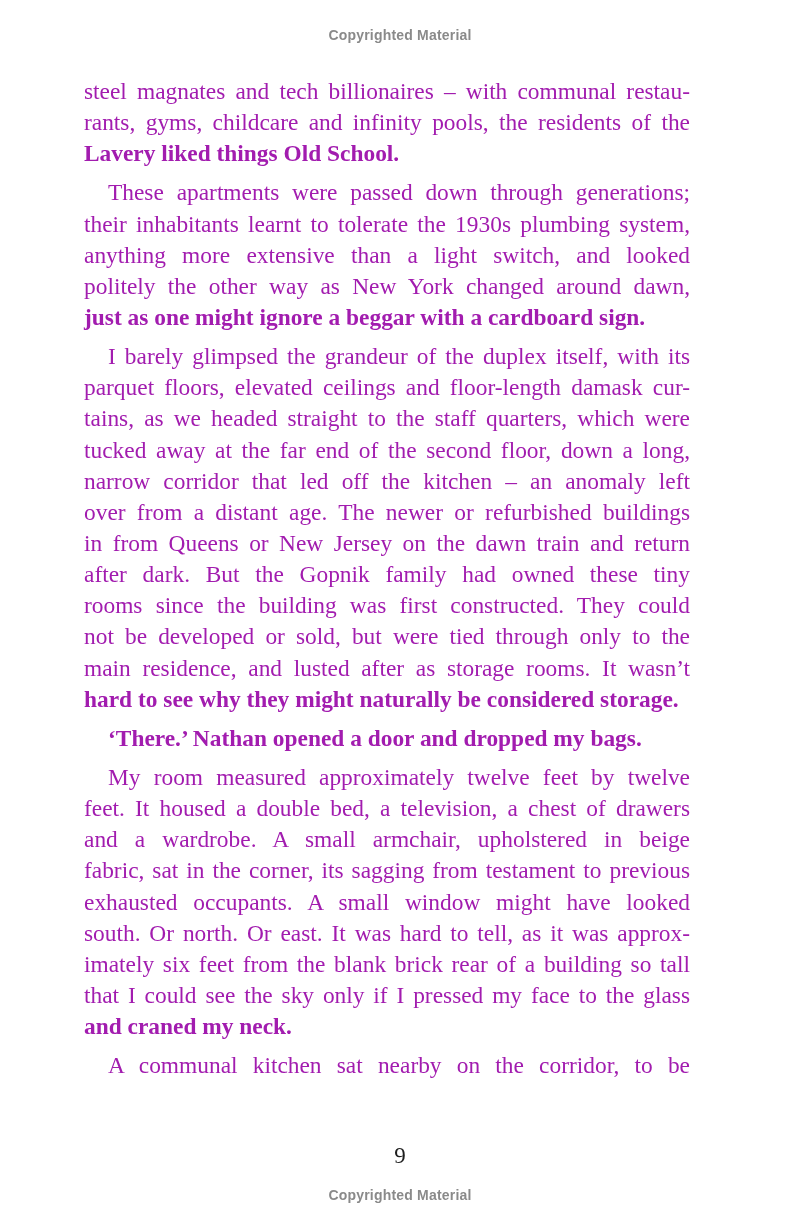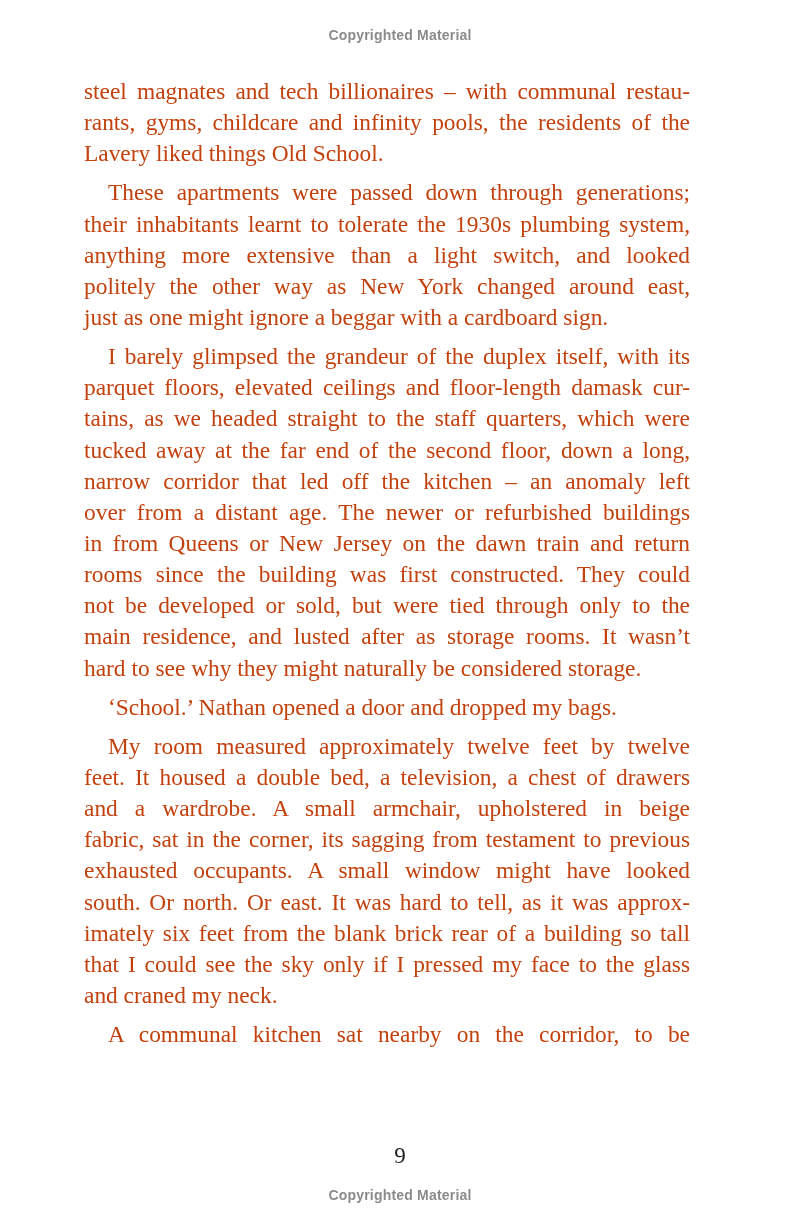--- a/index.html
+++ b/index.html
@@ -7,28 +7,28 @@
     .watermark {
       position: absolute; left: 0; width: 800px; text-align: center;
       font-family: "Liberation Sans", sans-serif; font-weight: bold;
       font-size: 14px; color: #8a8a8a; letter-spacing: 0.2px;
     }
     .wm-top { top: 27px; }
     .wm-bottom { top: 1187px; }
     .page-body {
       position: absolute; left: 84px; top: 76px; width: 606px;
       font-family: "Liberation Serif", serif; font-size: 23.4px;
-      color: #c2410c;
+      color: #a21caf;
     }
     .line {
       height: 31.15px; line-height: 31.15px; white-space: nowrap;
       text-align: justify; text-align-last: justify; display: block;
       overflow: visible;
     }
-    .line.last { text-align-last: left; }
+    .line.last { text-align-last: left; font-weight: bold; }
     .line.indent { padding-left: 24px; margin-top: 8px; }
     .page-number {
       position: absolute; left: 0; width: 800px; top: 1143px; text-align: center;
       font-family: "Liberation Serif", serif; font-size: 23px; color: #1e1e1e;
     }
   </style>
 </head>
 <body>
 
 <div class="watermark wm-top">Copyrighted Material</div>
@@ -36,38 +36,39 @@
 <div class="page-body" id="page-body">
     <div>
       <span class="line">steel magnates and tech billionaires – with communal restau-</span>
       <span class="line">rants, gyms, childcare and infinity pools, the residents of the</span>
       <span class="line last">Lavery liked things Old School.</span>
     </div>
     <div>
       <span class="line indent">These apartments were passed down through generations;</span>
       <span class="line">their inhabitants learnt to tolerate the 1930s plumbing system,</span>
       <span class="line">anything more extensive than a light switch, and looked</span>
-      <span class="line">politely the other way as New York changed around east,</span>
+      <span class="line">politely the other way as New York changed around dawn,</span>
       <span class="line last">just as one might ignore a beggar with a cardboard sign.</span>
     </div>
     <div>
       <span class="line indent">I barely glimpsed the grandeur of the duplex itself, with its</span>
       <span class="line">parquet floors, elevated ceilings and floor-length damask cur-</span>
       <span class="line">tains, as we headed straight to the staff quarters, which were</span>
       <span class="line">tucked away at the far end of the second floor, down a long,</span>
       <span class="line">narrow corridor that led off the kitchen – an anomaly left</span>
       <span class="line">over from a distant age. The newer or refurbished buildings</span>
       <span class="line">in from Queens or New Jersey on the dawn train and return</span>
+      <span class="line">after dark. But the Gopnik family had owned these tiny</span>
       <span class="line">rooms since the building was first constructed. They could</span>
       <span class="line">not be developed or sold, but were tied through only to the</span>
       <span class="line">main residence, and lusted after as storage rooms. It wasn’t</span>
       <span class="line last">hard to see why they might naturally be considered storage.</span>
     </div>
     <div>
-      <span class="line indent last">‘School.’ Nathan opened a door and dropped my bags.</span>
+      <span class="line indent last">‘There.’ Nathan opened a door and dropped my bags.</span>
     </div>
     <div>
       <span class="line indent">My room measured approximately twelve feet by twelve</span>
       <span class="line">feet. It housed a double bed, a television, a chest of drawers</span>
       <span class="line">and a wardrobe. A small armchair, upholstered in beige</span>
       <span class="line">fabric, sat in the corner, its sagging from testament to previous</span>
       <span class="line">exhausted occupants. A small window might have looked</span>
       <span class="line">south. Or north. Or east. It was hard to tell, as it was approx-</span>
       <span class="line">imately six feet from the blank brick rear of a building so tall</span>
       <span class="line">that I could see the sky only if I pressed my face to the glass</span>

